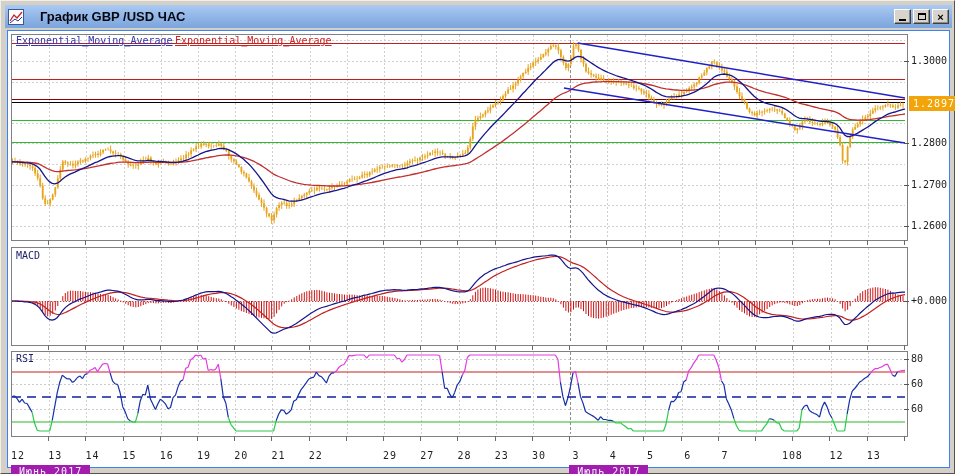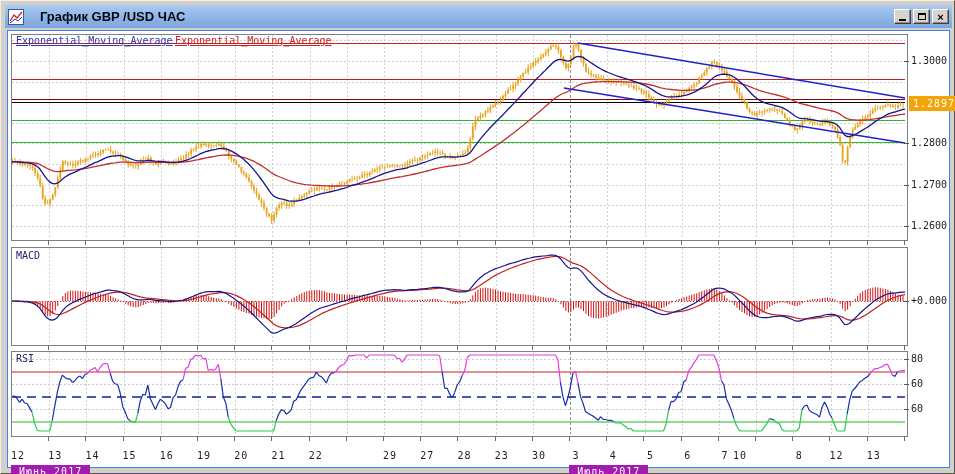--- a/index.html
+++ b/index.html
@@ -214,18 +214,18 @@
       <span class="xlabel" style="left: 367.083px; top: 419px;">29</span>
       <span class="xlabel" style="left: 404.292px; top: 419px;">27</span>
       <span class="xlabel" style="left: 441.5px; top: 419px;">28</span>
       <span class="xlabel" style="left: 478.708px; top: 419px;">23</span>
       <span class="xlabel" style="left: 515.917px; top: 419px;">30</span>
       <span class="xlabel" style="left: 553.125px; top: 419px;">3</span>
       <span class="xlabel" style="left: 590.333px; top: 419px;">4</span>
       <span class="xlabel" style="left: 627.542px; top: 419px;">5</span>
       <span class="xlabel" style="left: 664.75px; top: 419px;">6</span>
       <span class="xlabel" style="left: 701.958px; top: 419px;">7</span>
-      <span class="xlabel" style="left: 717px; top: 419px; text-align: center;">10</span>
+      <span class="xlabel" style="left: 766px; top: 419px; text-align: center;">10</span>
       <span class="xlabel" style="left: 776.375px; top: 419px;">8</span>
       <span class="xlabel" style="left: 813.583px; top: 419px;">12</span>
       <span class="xlabel" style="left: 850.792px; top: 419px;">13</span>
     </div>
 </div>
 
 </body></html>

